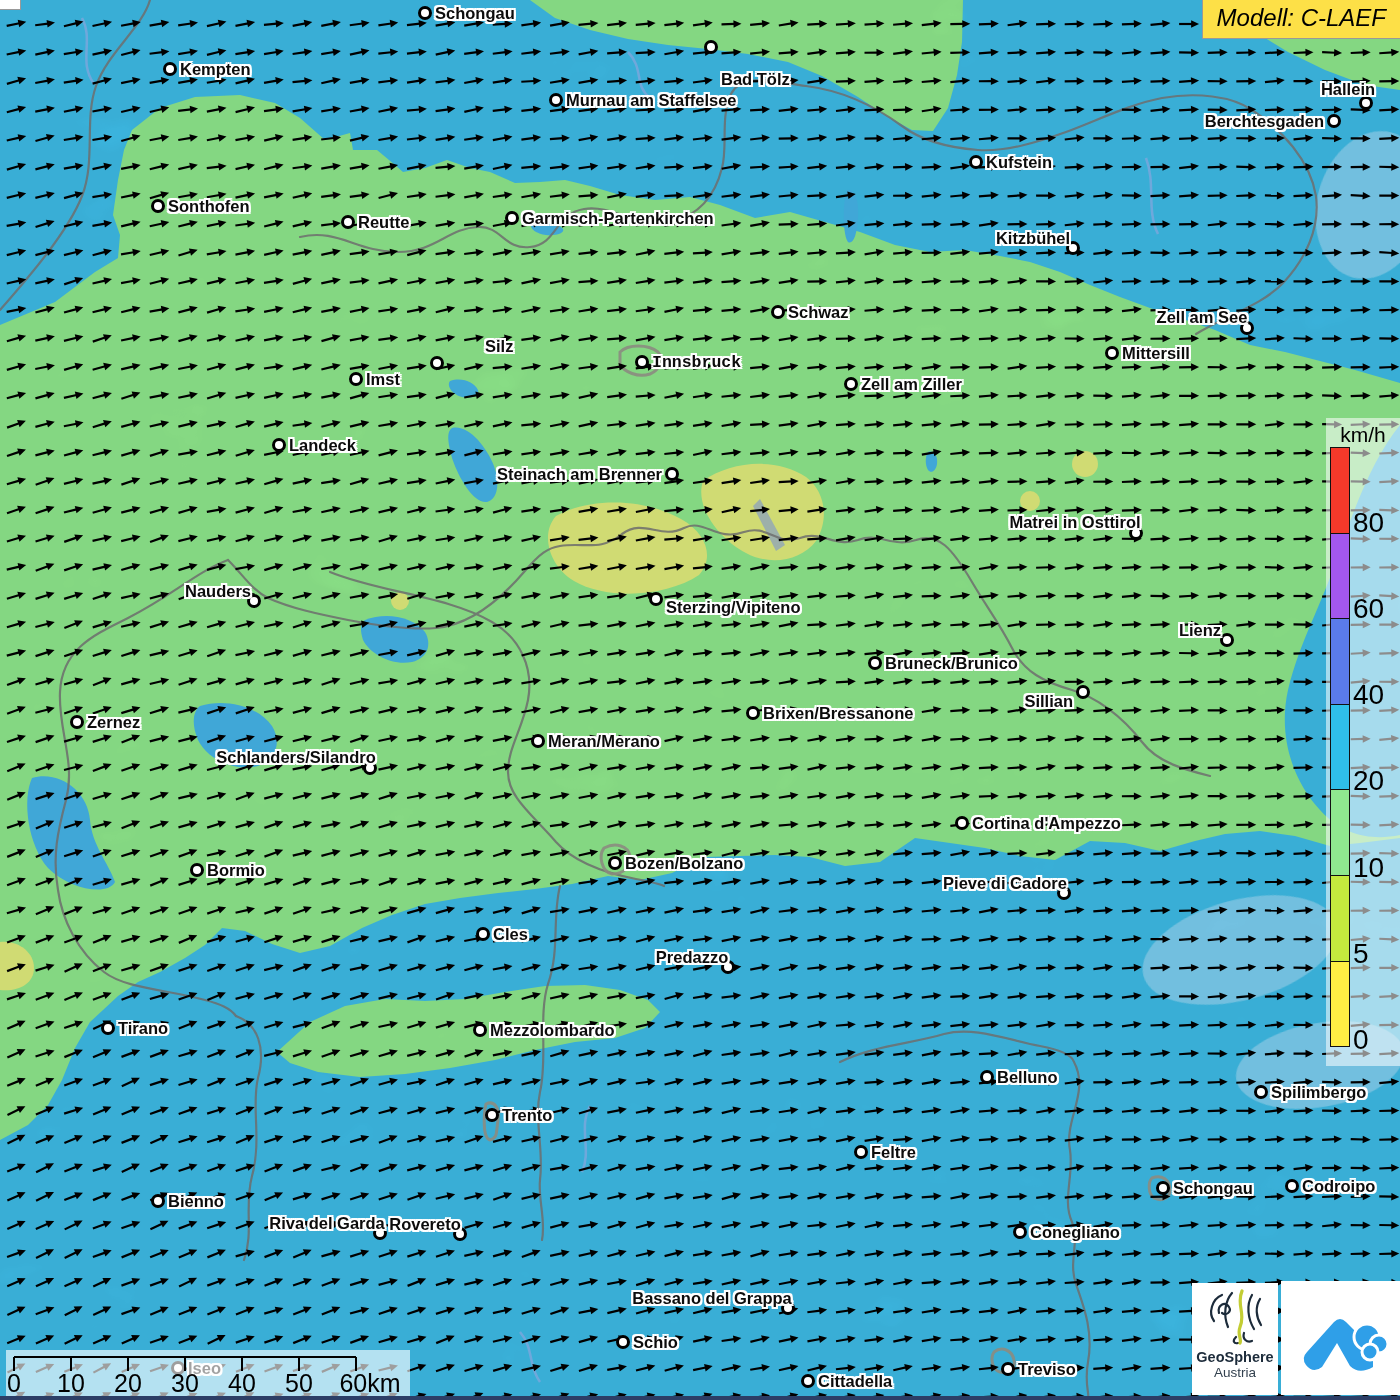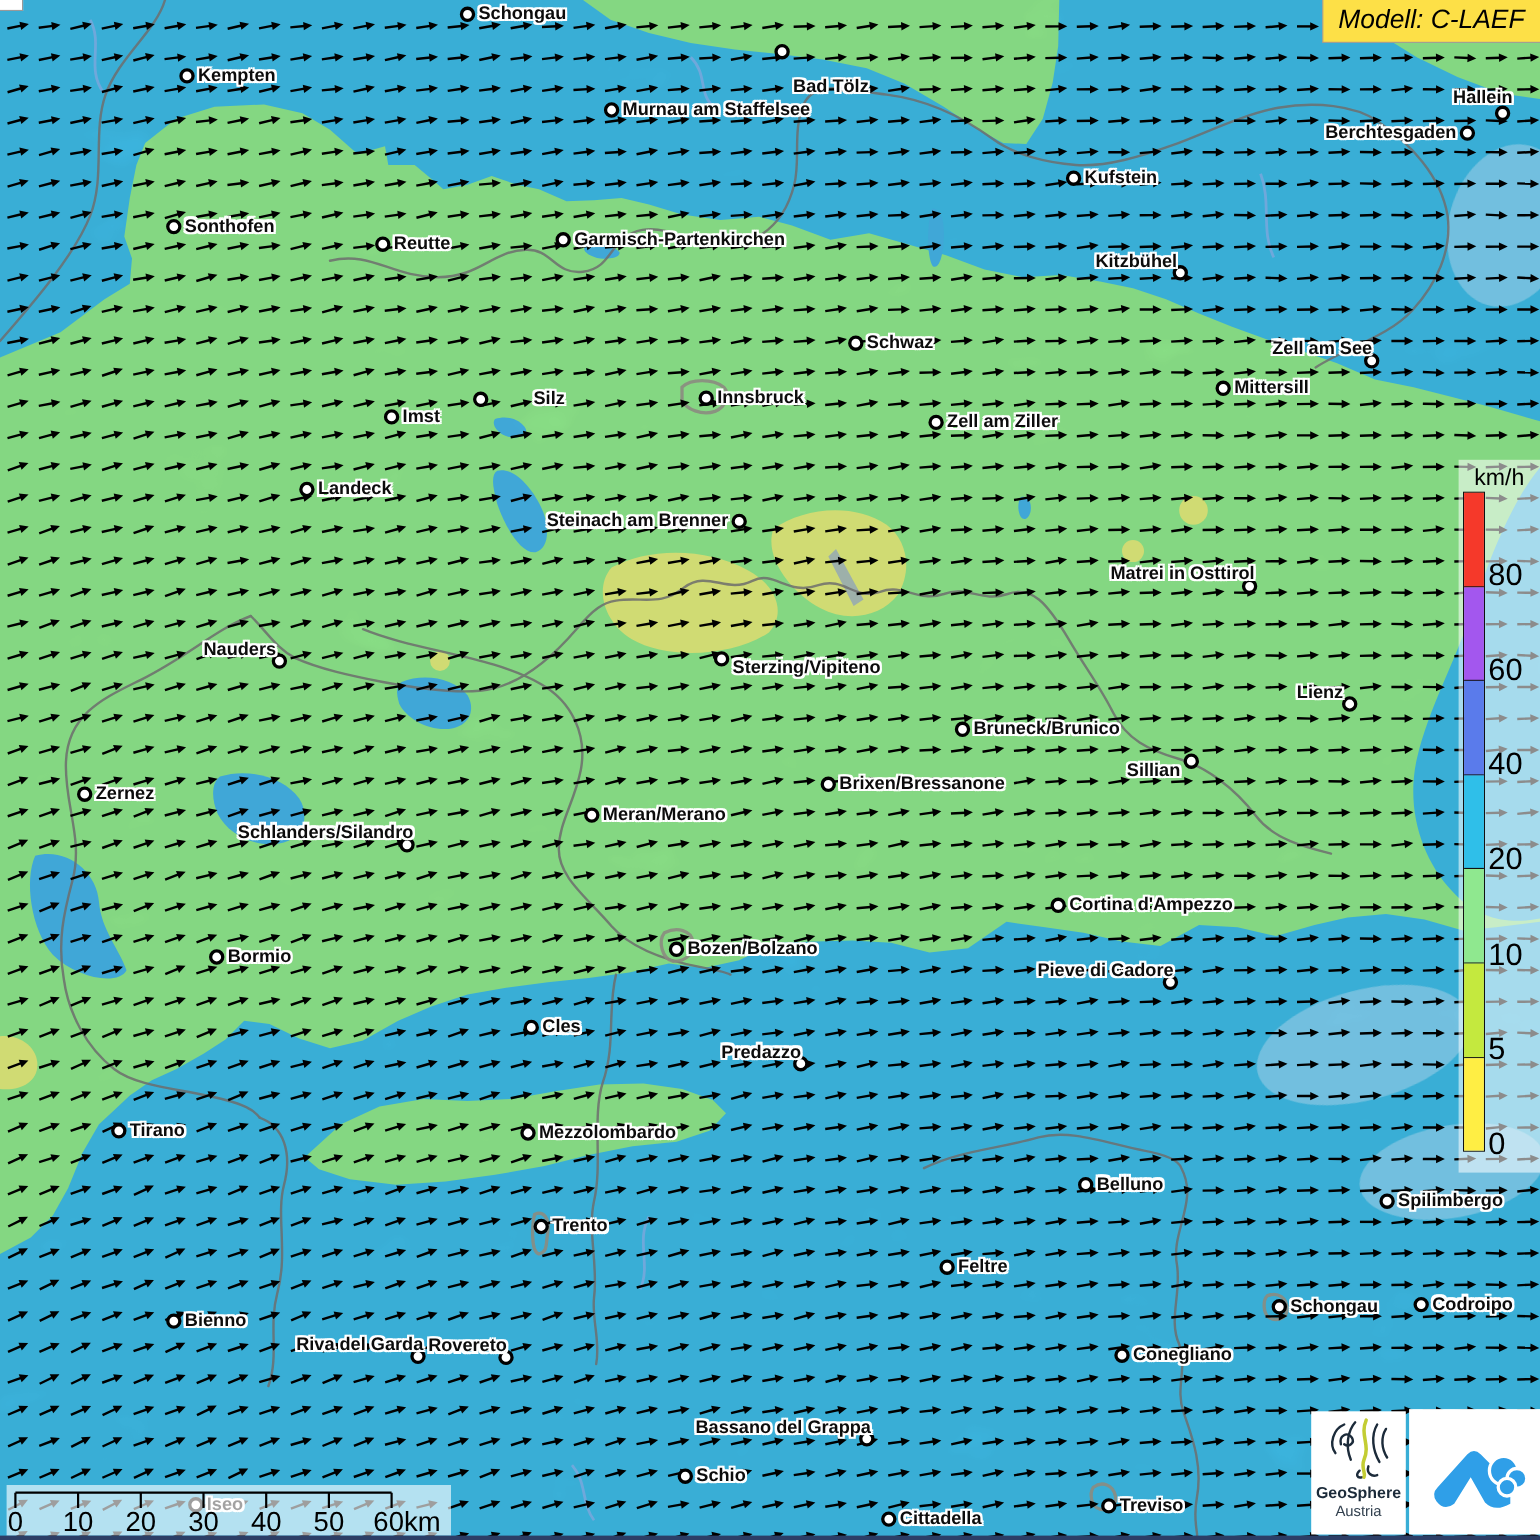--- a/index.html
+++ b/index.html
@@ -2568,23 +2568,23 @@
     <div class="city-label" style="left: 986px; top: 162px; transform: translateY(-50%);">Kufstein</div>
     <div class="city-marker" style="left: 1066px; top: 241px;"></div>
     <div class="city-label" style="left: 1033px; top: 238px; transform: translate(-50%, -50%);">Kitzbühel</div>
     <div class="city-marker" style="left: 771px; top: 305px;"></div>
     <div class="city-label" style="left: 788px; top: 312px; transform: translateY(-50%);">Schwaz</div>
     <div class="city-marker" style="left: 1240px; top: 321px;"></div>
     <div class="city-label" style="left: 1202px; top: 317px; transform: translate(-50%, -50%);">Zell am See</div>
     <div class="city-marker" style="left: 1105px; top: 346px;"></div>
     <div class="city-label" style="left: 1122px; top: 353px; transform: translateY(-50%);">Mittersill</div>
     <div class="city-marker" style="left: 430px; top: 356px;"></div>
-    <div class="city-label" style="left: 447px; top: 363px; transform: translateY(-50%); padding-left: 38px;">Silz</div>
+    <div class="city-label" style="left: 447px; top: 346px; transform: translateY(-50%); padding-left: 38px;">Silz</div>
     <div class="city-marker" style="left: 635px; top: 355px;"></div>
-    <div class="city-label" style="left: 652px; top: 362px; transform: translateY(-50%);">Innsbruck</div>
+    <div class="city-label" style="left: 652px; top: 362px; transform: translateY(-50%); font-family: Liberation Mono, monospace;">Innsbruck</div>
     <div class="city-marker" style="left: 349px; top: 372px;"></div>
     <div class="city-label" style="left: 366px; top: 379px; transform: translateY(-50%);">Imst</div>
     <div class="city-marker" style="left: 844px; top: 377px;"></div>
     <div class="city-label" style="left: 861px; top: 384px; transform: translateY(-50%);">Zell am Ziller</div>
     <div class="city-marker" style="left: 272px; top: 438px;"></div>
     <div class="city-label" style="left: 289px; top: 445px; transform: translateY(-50%);">Landeck</div>
     <div class="city-marker" style="left: 665px; top: 467px;"></div>
     <div class="city-label" style="right: 738px; top: 474px; transform: translateY(-50%);">Steinach am Brenner</div>
     <div class="city-marker" style="left: 1129px; top: 526px;"></div>
     <div class="city-label" style="left: 1075px; top: 522px; transform: translate(-50%, -50%);">Matrei in Osttirol</div>

